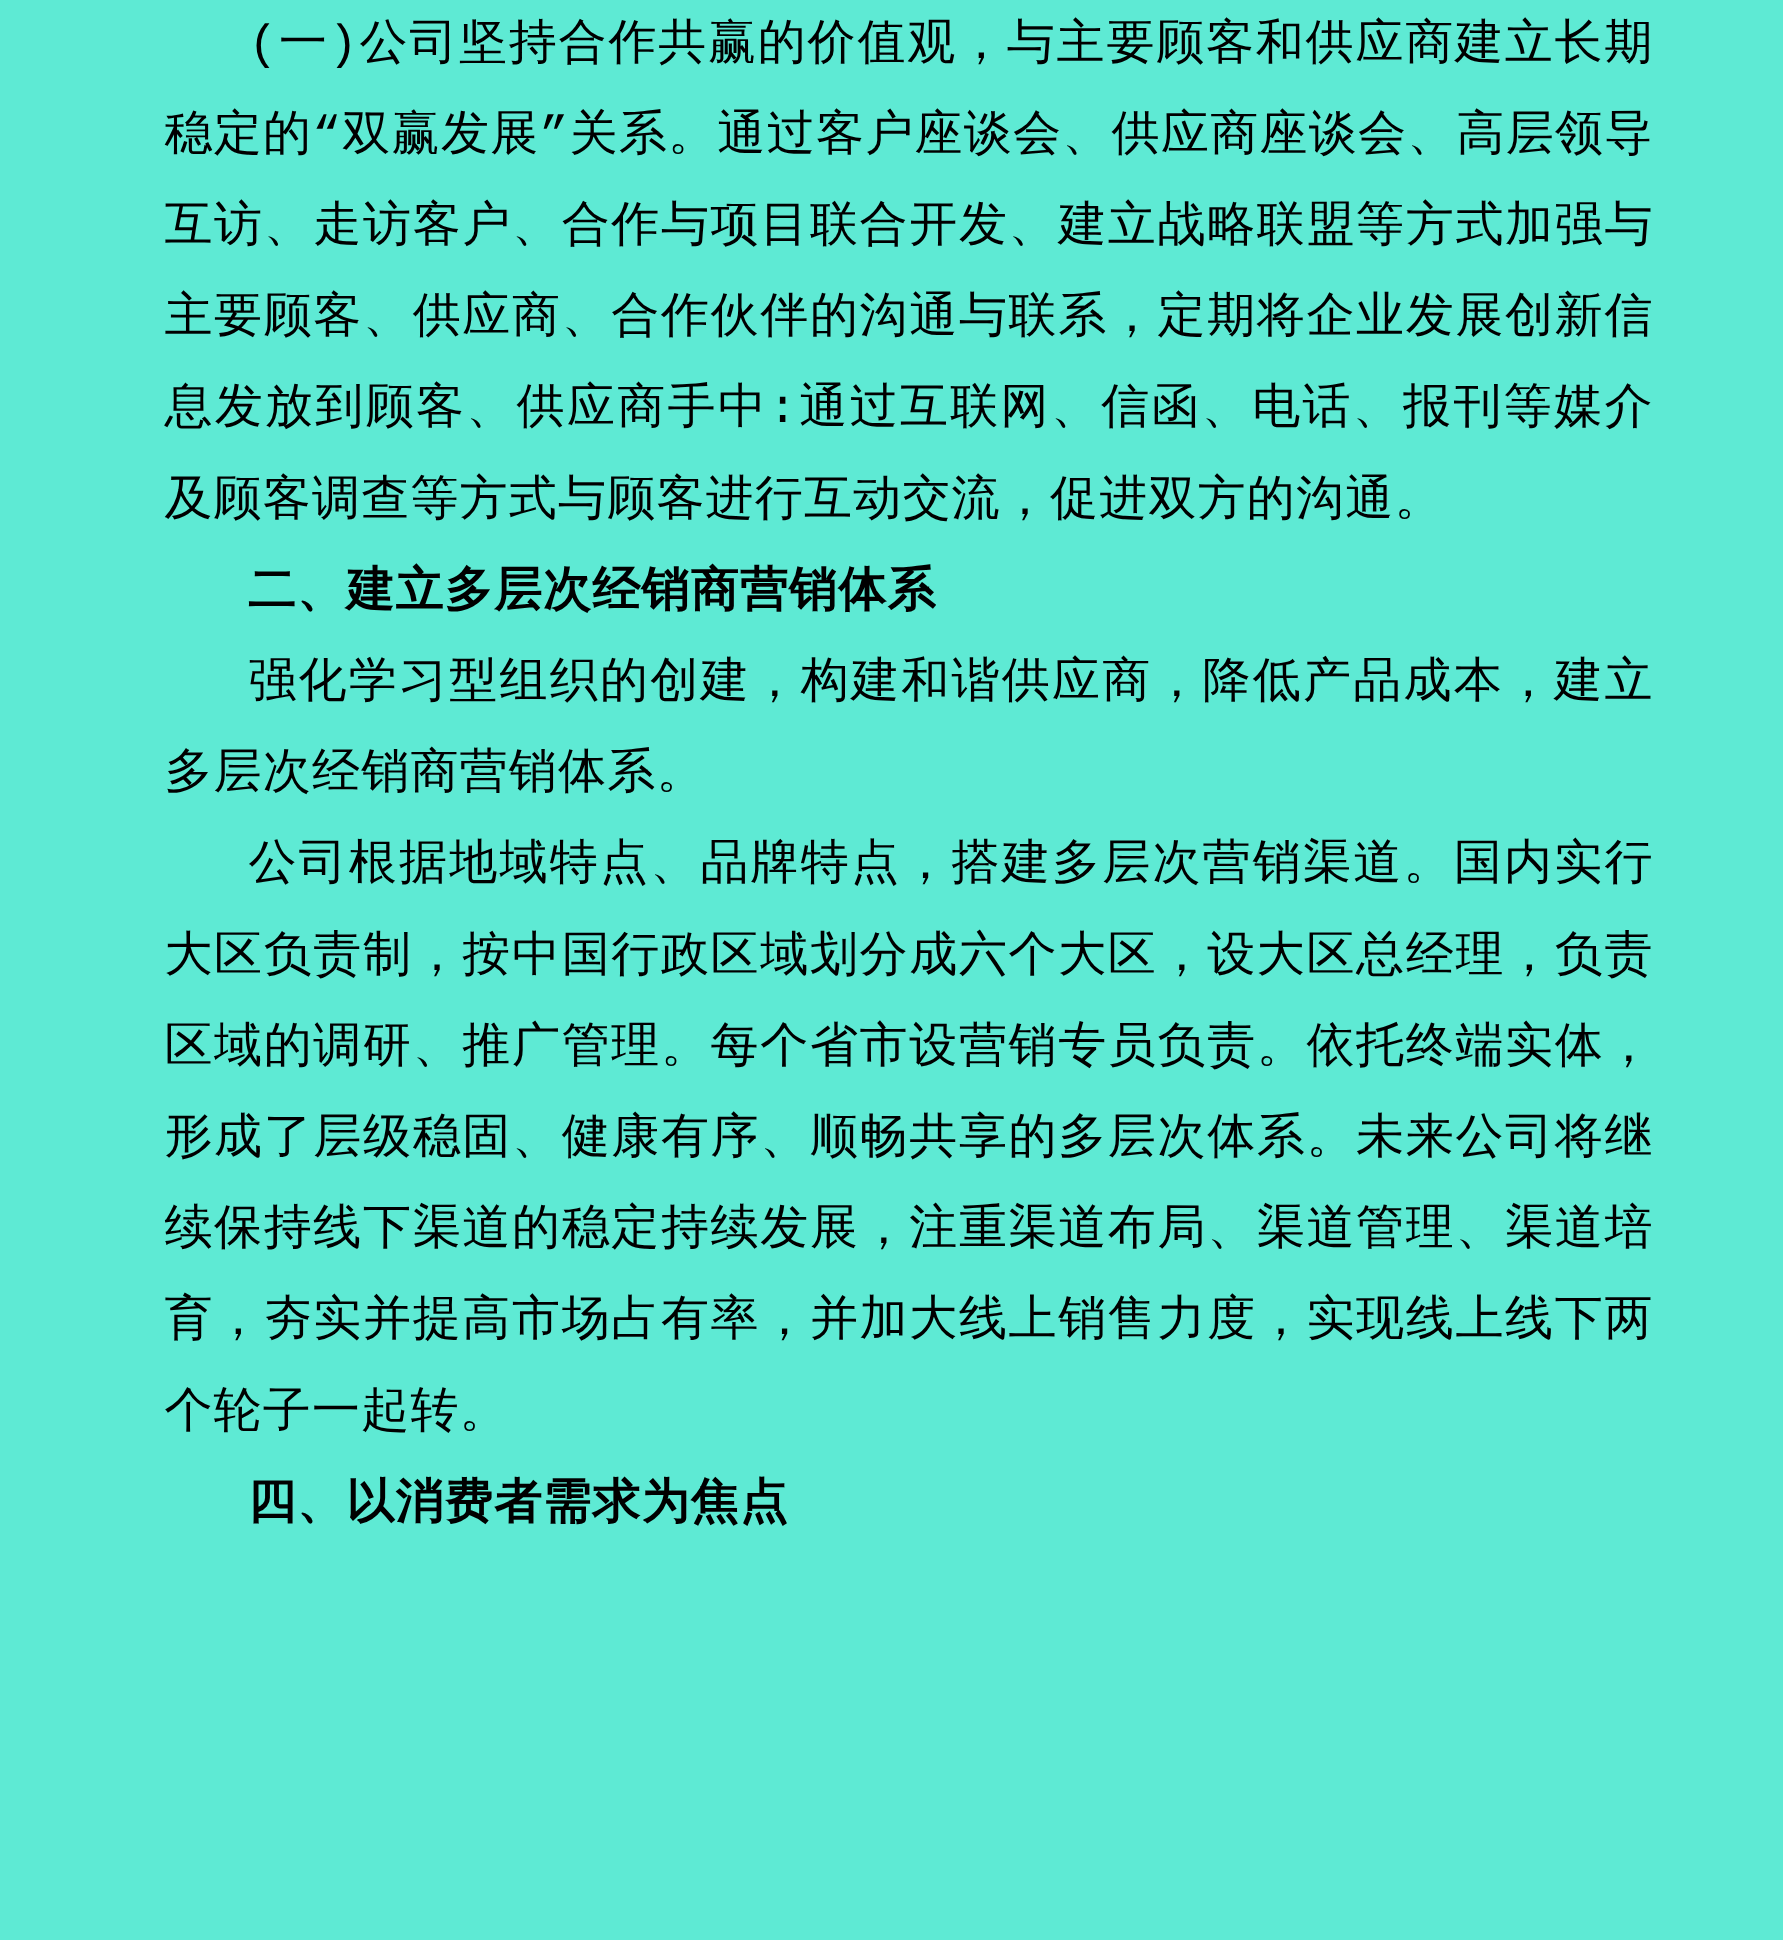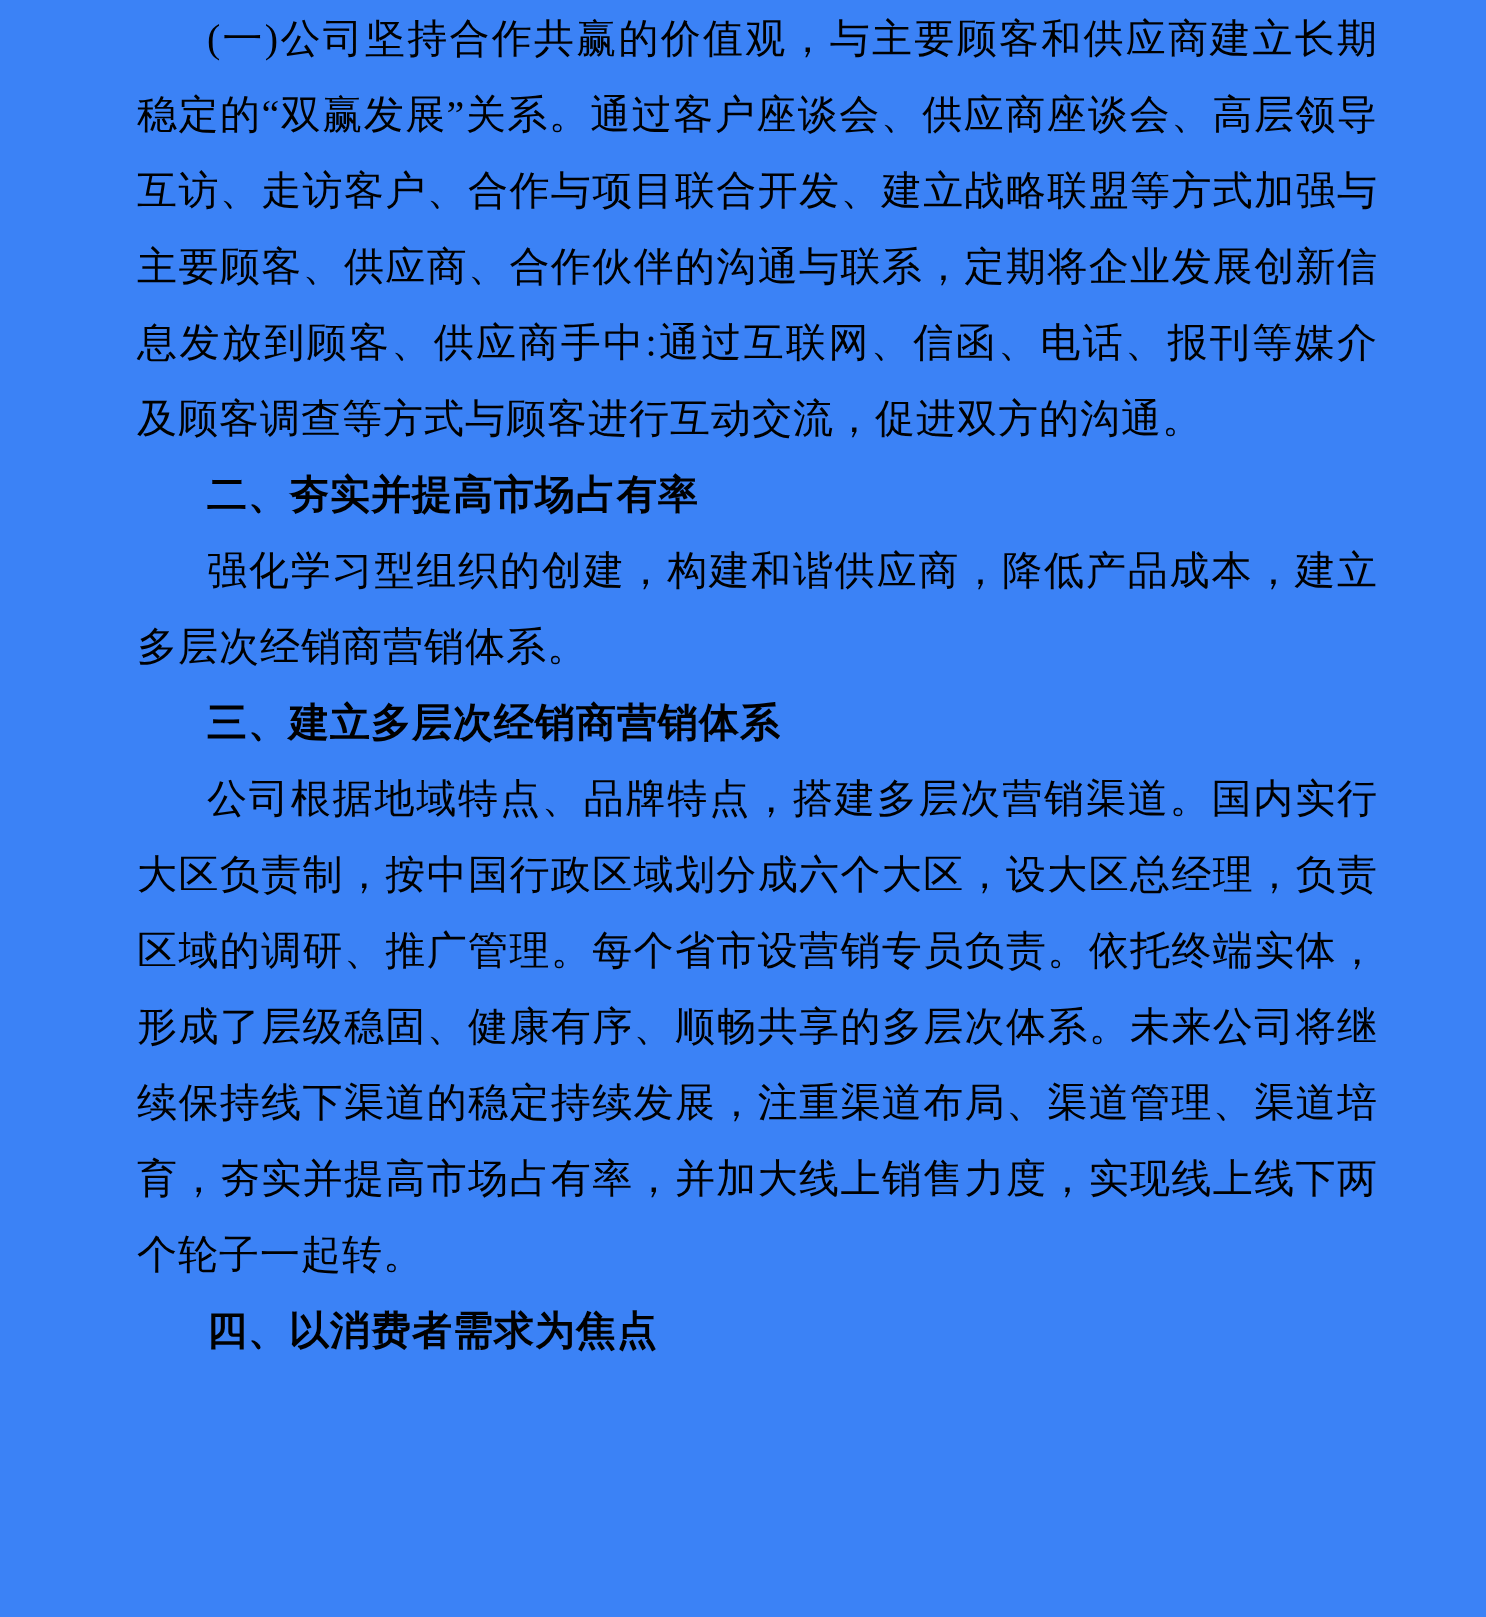--- a/index.html
+++ b/index.html
@@ -6,42 +6,41 @@
     margin: 0;
     padding: 0;
     background: #ffffff;
   }
   .page {
     position: relative;
     width: 1486px;
     height: 1617px;
     box-sizing: border-box;
     padding: 1px 108px 0 137px;
-    background: #3b82f6;
+    background: #5eead4;
     color: #000000;
-    font-family: Liberation Serif, serif;
+    font-family: Liberation Mono, monospace;
     font-size: 40px;
     line-height: 76px;
     text-align: justify;
     text-justify: inter-character;
     letter-spacing: 1px;
     overflow: hidden;
   }
   .page p {
     margin: 0;
     text-indent: 1.75em;
   }
   .page p.heading {
     font-weight: bold;
   }
 </style>
 </head>
 <body>
 
 <div class="page">
   <p class="body-para">(一)公司坚持合作共赢的价值观，与主要顾客和供应商建立长期稳定的“双赢发展”关系。通过客户座谈会、供应商座谈会、高层领导互访、走访客户、合作与项目联合开发、建立战略联盟等方式加强与主要顾客、供应商、合作伙伴的沟通与联系，定期将企业发展创新信息发放到顾客、供应商手中:通过互联网、信函、电话、报刊等媒介及顾客调查等方式与顾客进行互动交流，促进双方的沟通。</p>
-  <p class="heading">二、夯实并提高市场占有率</p>
+  <p class="heading">二、建立多层次经销商营销体系</p>
   <p class="body-para">强化学习型组织的创建，构建和谐供应商，降低产品成本，建立多层次经销商营销体系。</p>
-  <p class="heading">三、建立多层次经销商营销体系</p>
   <p class="body-para">公司根据地域特点、品牌特点，搭建多层次营销渠道。国内实行大区负责制，按中国行政区域划分成六个大区，设大区总经理，负责区域的调研、推广管理。每个省市设营销专员负责。依托终端实体，形成了层级稳固、健康有序、顺畅共享的多层次体系。未来公司将继续保持线下渠道的稳定持续发展，注重渠道布局、渠道管理、渠道培育，夯实并提高市场占有率，并加大线上销售力度，实现线上线下两个轮子一起转。</p>
   <p class="heading">四、以消费者需求为焦点</p>
 
 </div>
 
 </body></html>

